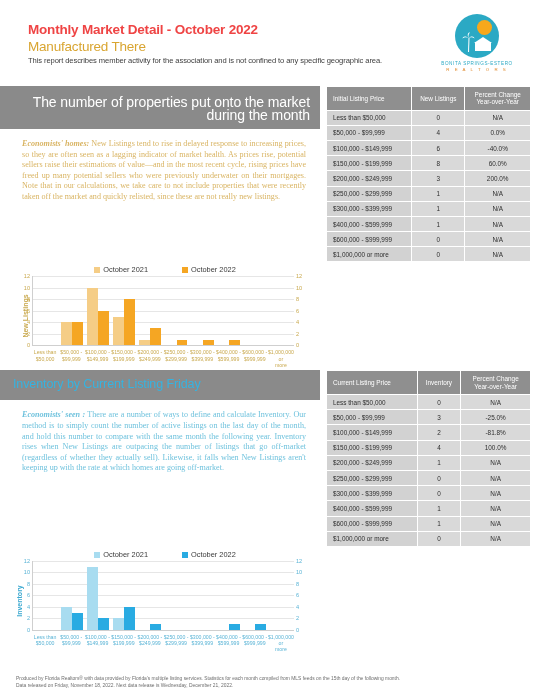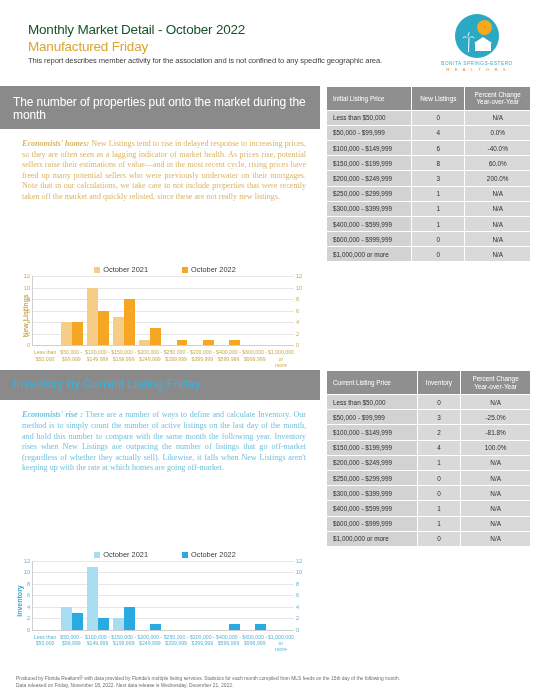--- a/index.html
+++ b/index.html
@@ -6,21 +6,21 @@
   html, body {
     width: 539px; height: 697px;
     background: #ffffff;
     font-family: "Liberation Sans", sans-serif;
     overflow: hidden;
   }
   .page { position: relative; width: 539px; height: 697px; padding: 0; }
 
   
   .header { position: relative; padding: 22px 20px 0 28px; height: 86px; }
-  .hdr-line1 { font-size: 13.5px; color: #14532d; letter-spacing: -0.2px; line-height: 16px; }
+  .hdr-line1 { font-size: 13.5px; color: #ef4444; letter-spacing: -0.2px; line-height: 16px; font-weight: bold; }
   .hdr-line2 { font-size: 13.5px; color: #d9a531; letter-spacing: -0.2px; line-height: 17px; }
   .hdr-line3 { font-size: 13.5px; color: #2a93ae; letter-spacing: -0.2px; line-height: 18px; }
   .hdr-sub { font-size: 7.6px; color: #3d3d3d; margin-top: 1px; letter-spacing: -0.1px; }
 
   .logo-wrap { position: absolute; right: 14px; top: 14px; width: 96px; text-align: center; }
   .logo-circle {
     width: 44px; height: 44px; border-radius: 50%;
     background: #2ba9c4; margin: 0 auto; position: relative; overflow: hidden;
   }
   .logo-sun { position: absolute; width: 15px; height: 15px; border-radius: 50%; background: #f7a81b; right: 7px; top: 6px; }
@@ -33,21 +33,21 @@
     border-bottom: 6px solid #ffffff;
   }
   .logo-palm { position: absolute; left: 7px; bottom: 6px; width: 13px; height: 20px; }
   .logo-t1 { font-size: 4.6px; color: #2ba9c4; letter-spacing: 0.6px; margin-top: 3px; white-space: nowrap; }
   .logo-t2 { font-size: 4.4px; color: #e08a2e; letter-spacing: 2px; margin-top: 1px; }
 
   
   .band { background: #8a8a8a; color: #fff; padding: 7px 10px 8px 13px; }
   .band-title-gold { font-size: 12.5px; color: #f0b95c; line-height: 15px; letter-spacing: -0.1px; }
   .band-title-blue { font-size: 12.5px; color: #36b3e0; line-height: 15px; letter-spacing: -0.1px; }
-  .band-desc { font-size: 12px; color: #ffffff; line-height: 12.5px; margin-top: 3px; letter-spacing: -0.1px; }
+  .band-desc { font-size: 14px; color: #ffffff; line-height: 12.5px; margin-top: 3px; letter-spacing: -0.1px; text-align: right; }
 
   
   .note {
     font-family: "Liberation Serif", serif;
     font-size: 8.1px; line-height: 10.6px; text-align: justify;
     padding: 10px 14px 0 22px;
   }
   .note-gold { color: #d9b463; }
   .note-blue { color: #6fc2dd; }
   .note b { font-style: italic; font-weight: bold; }
@@ -94,21 +94,21 @@
   
   .footer { position: absolute; bottom: 8px; left: 16px; right: 14px; font-size: 4.9px; color: #6d6d6d; line-height: 7px; }
 </style>
 </head>
 <body>
 
 <div class="page">
 
   <div class="header">
     <div class="hdr-line1">Monthly Market Detail - October 2022</div>
-    <div class="hdr-line2">Manufactured Friday</div>
+    <div class="hdr-line2">Manufactured There</div>
     <div class="hdr-sub">This report describes member activity for the association and is not confined to any specific geographic area.</div>
 
     <div class="logo-wrap">
       <div class="logo-circle">
         <div class="logo-sun"></div>
         <svg class="logo-palm" viewBox="0 0 13 20">
           <path d="M6.5 6 L6 20 L7 20 L7.5 6 Z" fill="#ffffff"></path>
           <path d="M6.5 6 C3 3.5 1 4.5 0.5 6.5 C2.5 4.8 4.5 5 6.5 6 Z" fill="#ffffff"></path>
           <path d="M6.5 6 C10 3.5 12 4.5 12.5 6.5 C10.5 4.8 8.5 5 6.5 6 Z" fill="#ffffff"></path>
           <path d="M6.5 6 C5 2.5 6 0.6 8 0.2 C6.5 2 6.3 4 6.5 6 Z" fill="#ffffff"></path>
@@ -286,21 +286,21 @@
         <div class="xlab">$1,000,000 or<br>more</div>
       </div>
   </div>
 
   <div class="split">
     <div class="left-col">
       <div class="band">
         <div class="band-title-blue">Inventory by Current Listing Friday</div>
       </div>
       <div class="note note-blue">
-        <b>Economists' rise :</b>
+        <b>Economists' seen :</b>
         <span>There are a number of ways to define and calculate Inventory. Our method is to simply count the number of active listings on the last day of the month, and hold this number to compare with the same month the following year. Inventory rises when New Listings are outpacing the number of listings that go off-market (regardless of whether they actually sell). Likewise, it falls when New Listings aren't keeping up with the rate at which homes are going off-market.</span>
       </div>
     </div>
     <div class="right-col">
       <table class="dt">
         <thead>
             <tr>
           <th class="first">Current Listing Price</th>
           <th>Inventory</th>
           <th>

